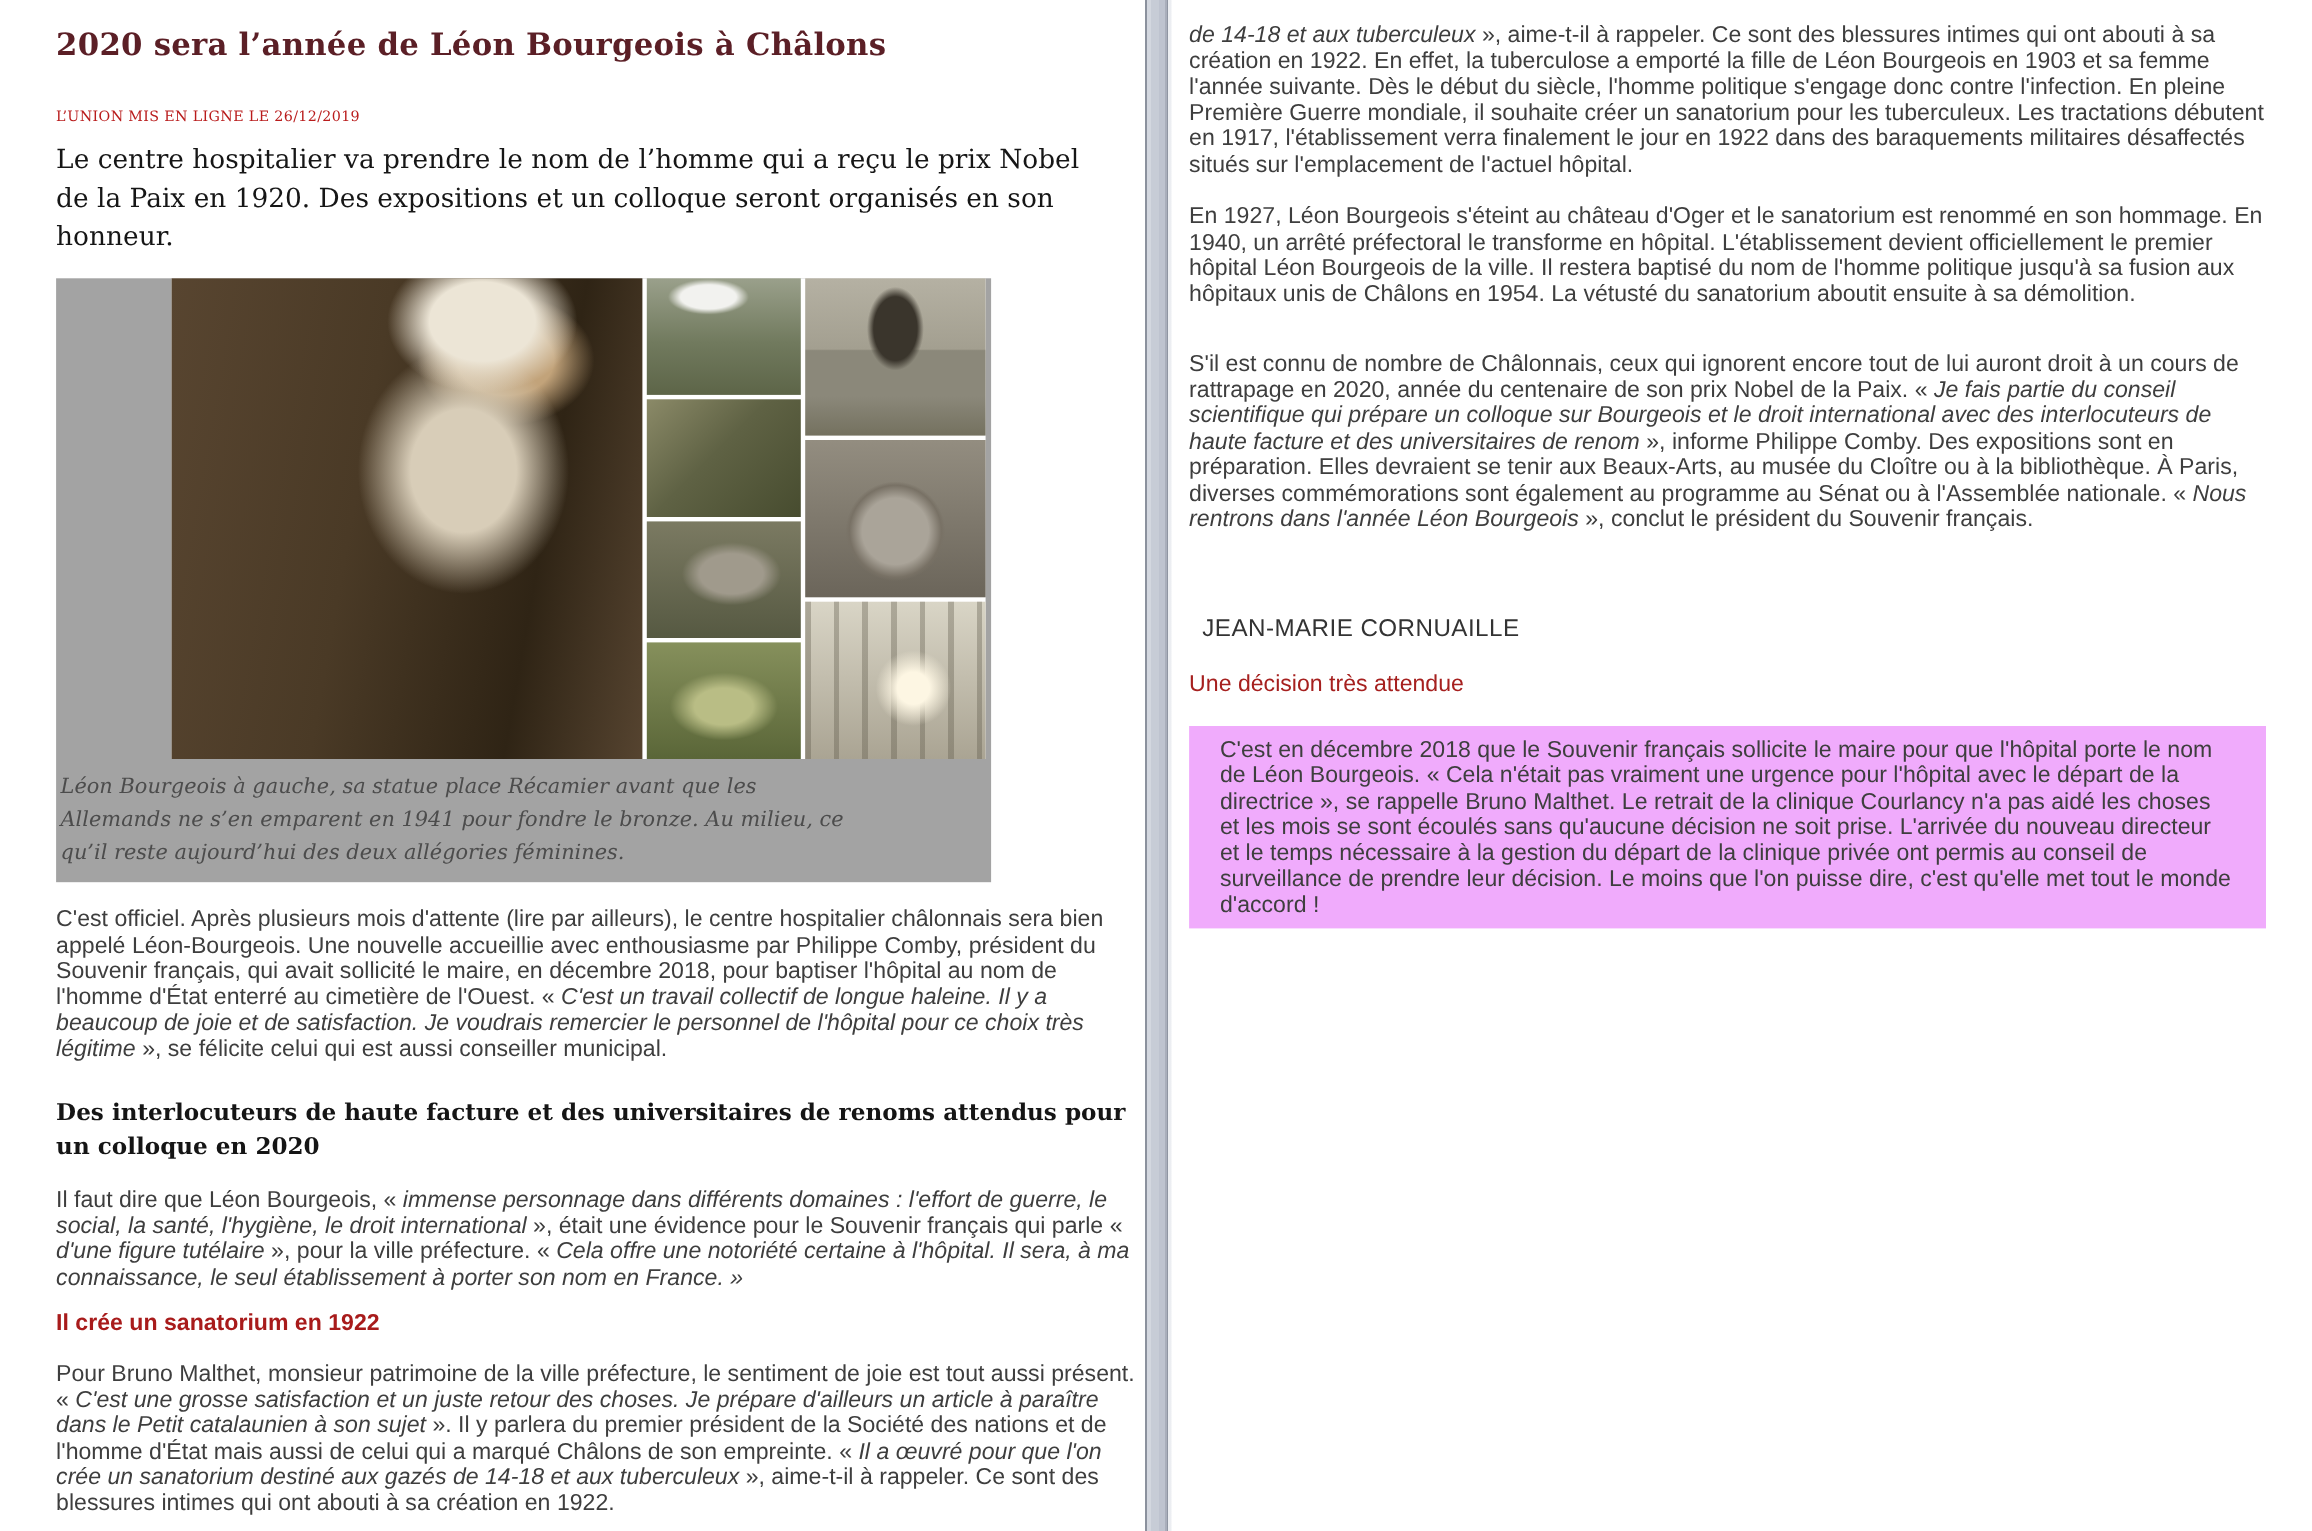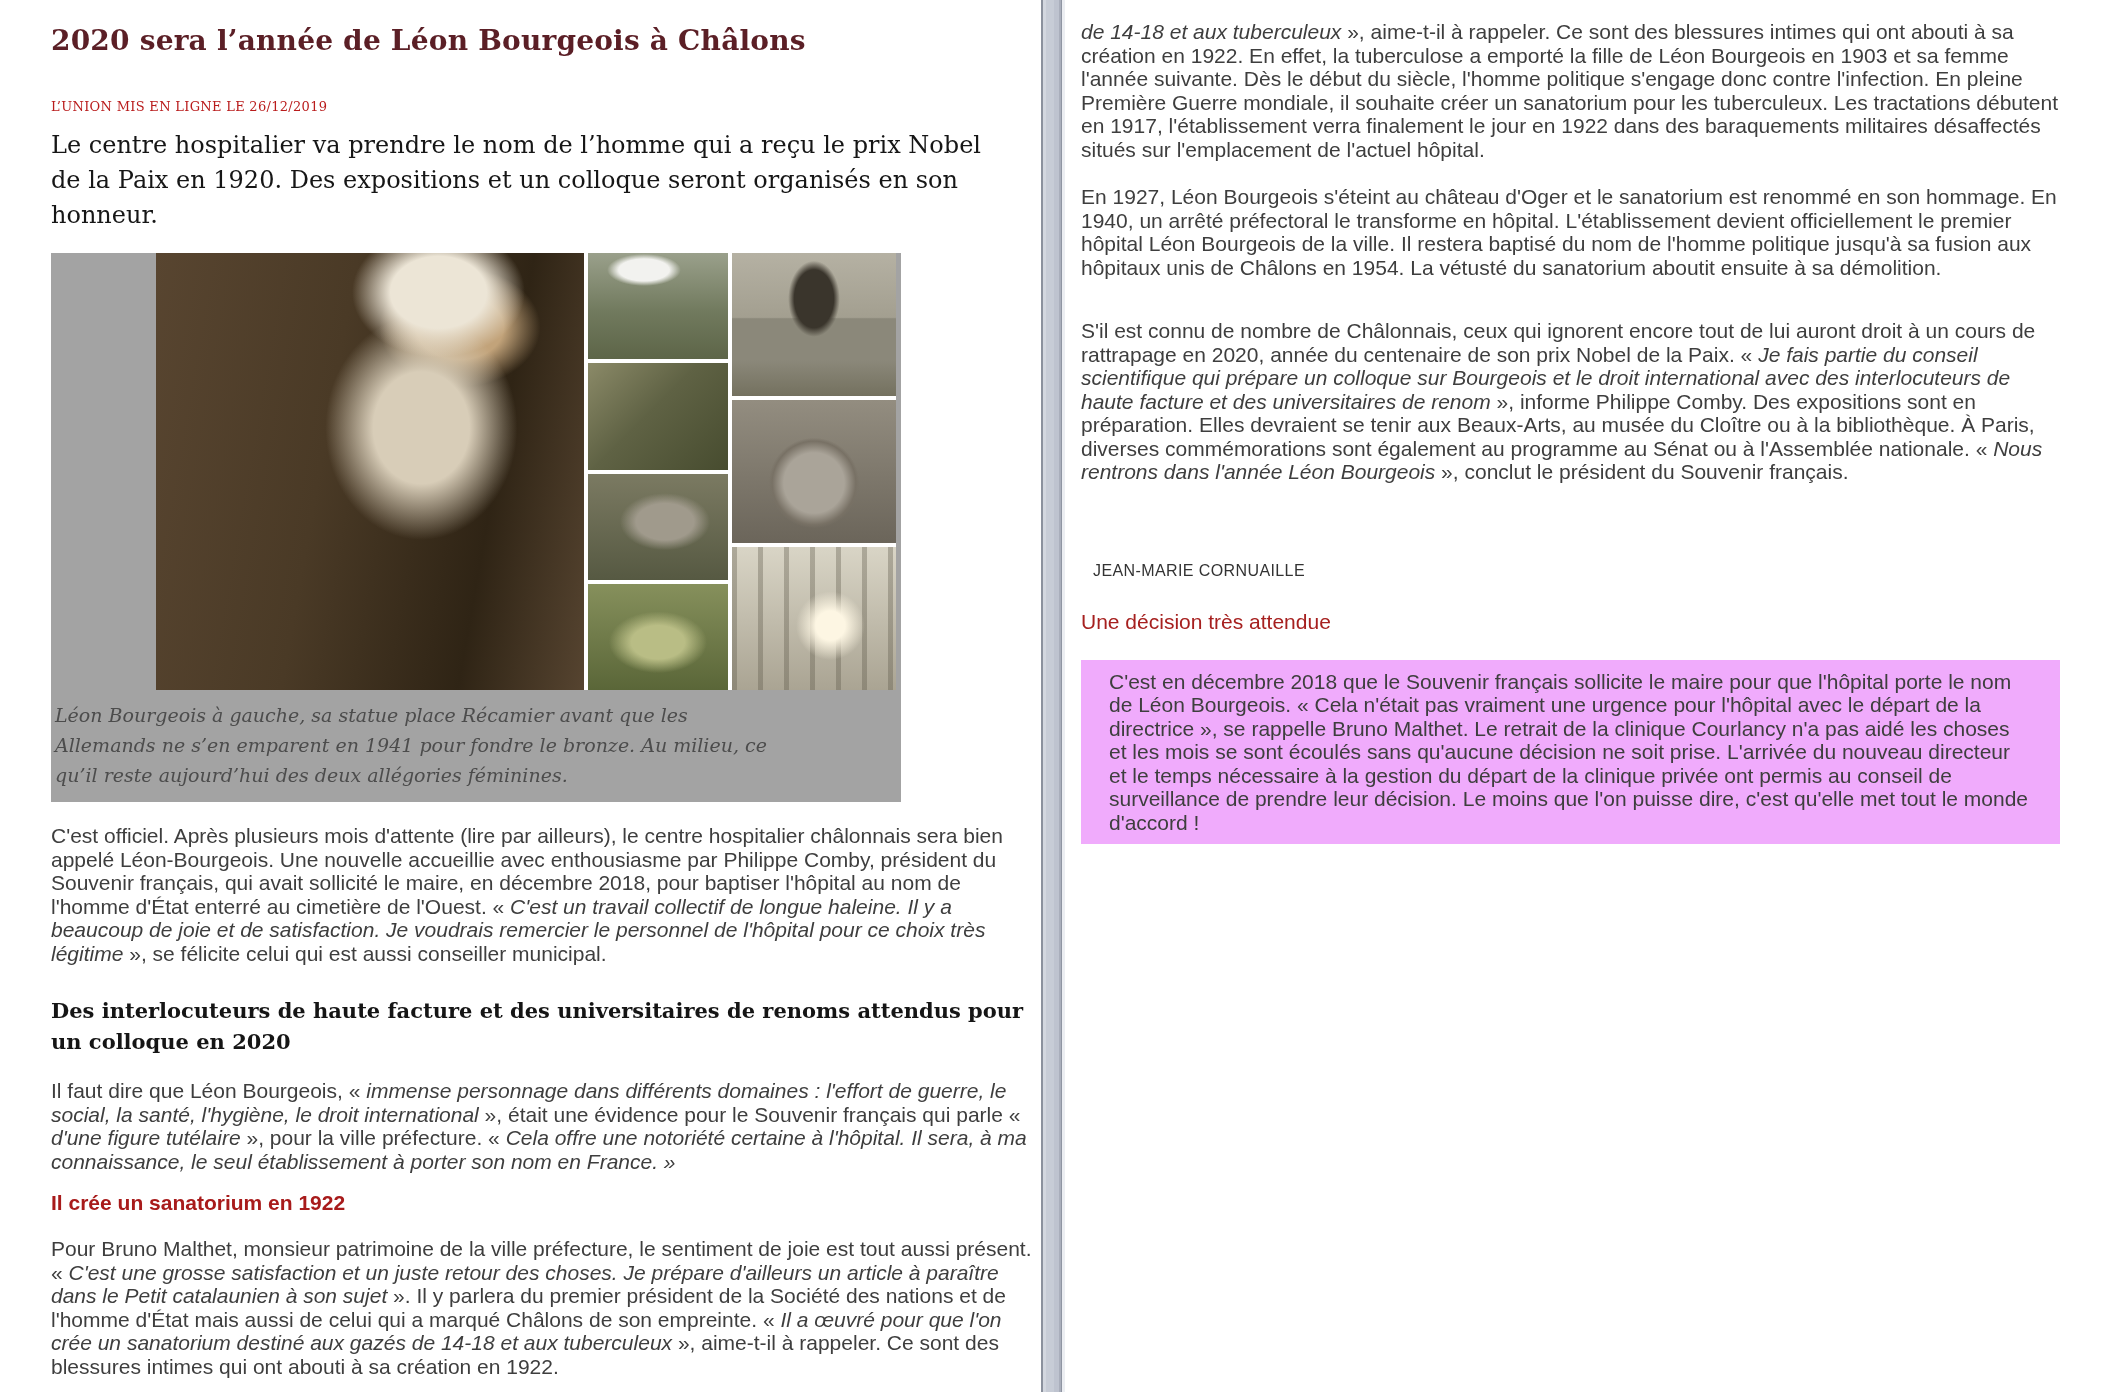--- a/index.html
+++ b/index.html
@@ -67,21 +67,21 @@
     background:linear-gradient(to right,#ffffff 0 1px,#8b919d 1px 3px,#d3d7df 3px 6px,
       #c7ccd6 6px 14px,#bec3cf 14px 19px,#a9aebb 19px 21px,#8f95a2 21px 22px,#eceef2 22px 25px);
     cursor:default;}
 
   
   .right-pane{position:absolute;left:1065px;top:0;width:1037px;height:1116px;overflow:hidden;
               padding:20px 42px 0 16px;box-sizing:border-box;}
   .right-pane p{font-size:21px;line-height:23.5px;color:#3e3e3e;margin:0 0 24px;}
   .right-pane p i{font-style:italic;}
   .right-pane .gap-before{margin-top:40px;}
-  .author{margin-top:76px;padding-left:12px;font-size:16px;line-height:22px;color:#333333;
+  .author{margin-top:76px;padding-left:12px;font-size:22px;line-height:22px;color:#333333;
           letter-spacing:.4px;}
   .subhead-red{margin:28px 0 0;font-size:21px;line-height:24px;font-weight:normal;color:#a6201f;}
   .highlight{margin-top:26px;background:#f0abfc;padding:10px 28px;}
   .highlight p{margin:0;}
 </style>
 </head>
 <body>
 
 <div class="page">
 

